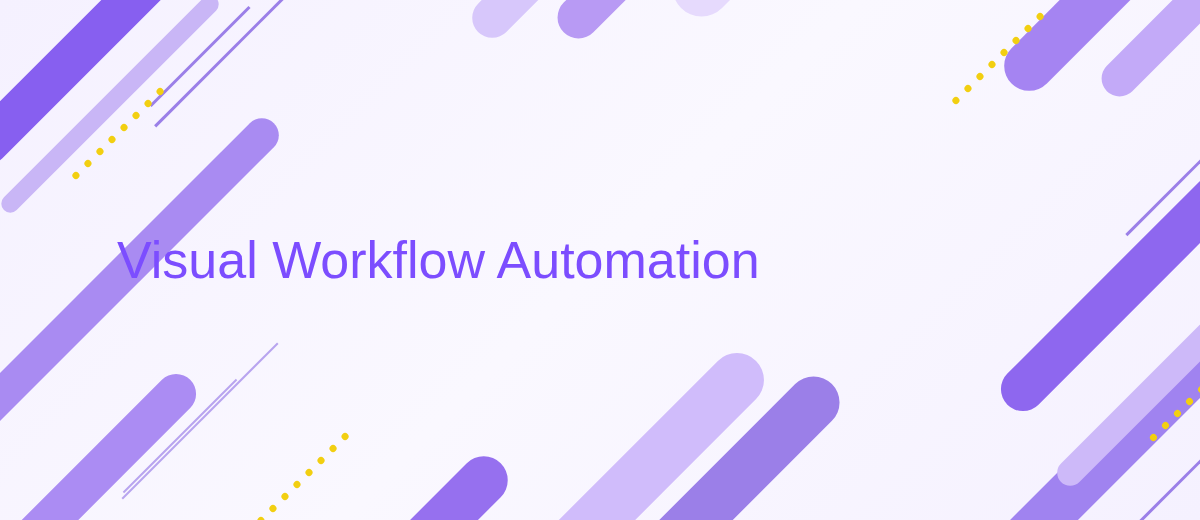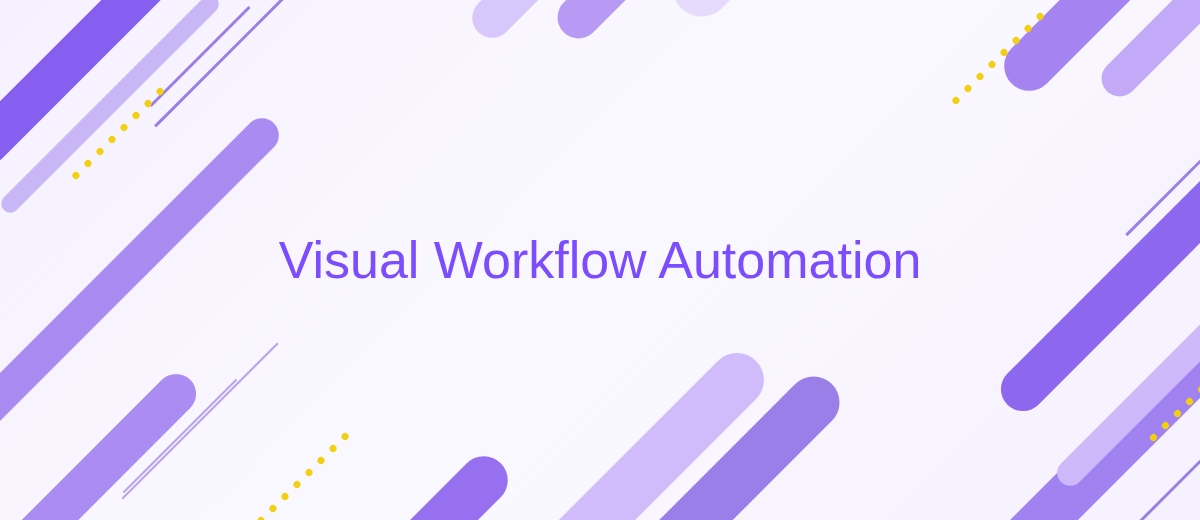--- a/index.html
+++ b/index.html
@@ -33,23 +33,23 @@
     }
     .dots span {
       width: 7px; height: 7px; border-radius: 50%;
       background: #f2cf11;
     }
     .title-wrap {
       position: absolute;
       inset: 0;
       display: flex;
       align-items: center;
-      justify-content: center;
+      justify-content: flex-start;
       text-align: center;
-      padding: 0 44px;
+      padding: 0 117px;
     }
     .title {
       font-size: 52px;
       font-weight: 400;
       color: #7c4dff;
       line-height: 1.25;
       max-width: 700px;
     }
   </style>
 </head>

